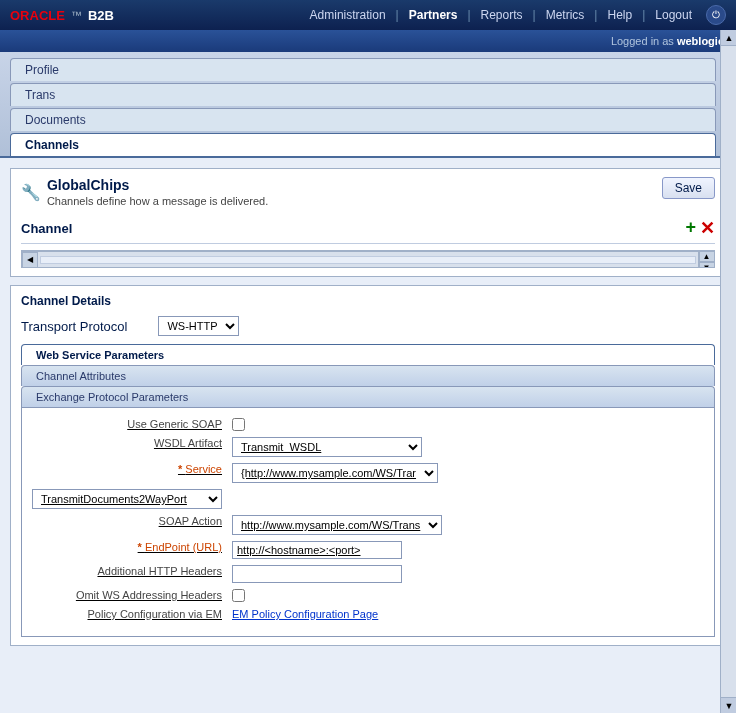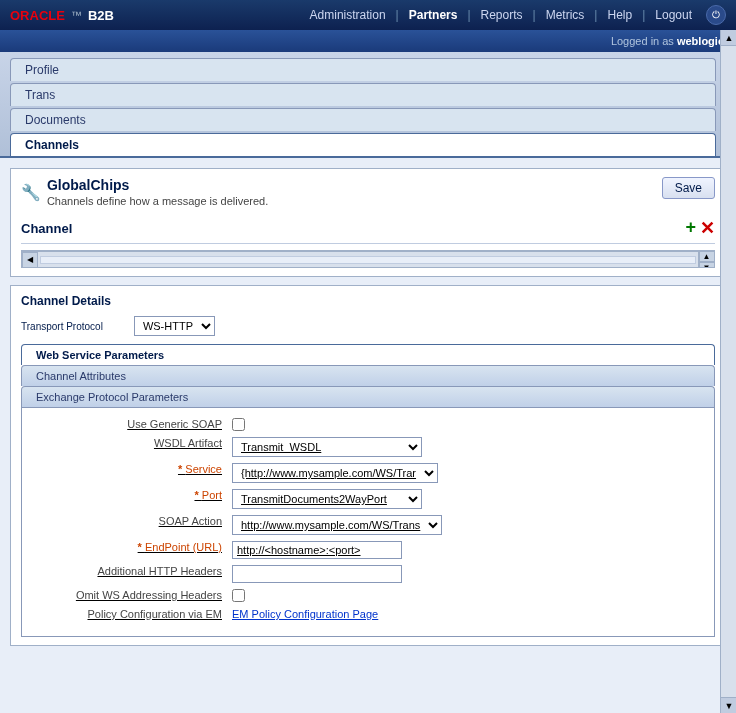--- a/index.html
+++ b/index.html
@@ -254,21 +254,21 @@
       color: #001a4a;
       margin-bottom: 8px;
     }
 
     .transport-row {
       display: flex;
       align-items: center;
       gap: 8px;
       margin-bottom: 8px;
     }
-    .transport-label { font-size: 10px; color: #001a4a; }
+    .transport-label { font-size: 13px; color: #001a4a; }
     .transport-select {
       font-size: 11px;
       border: 1px solid #8898b8;
       padding: 2px 4px;
       background: white;
       margin-left: 23px;
     }
 
     
     .sub-tabs {
@@ -454,23 +454,20 @@
         <div class="form-row">
           <div class="form-label required">
             <span class="req-star">* </span><span>Service</span>
           </div>
           <select class="form-select">
             <option>{http://www.mysample.com/WS/Trar</option>
           </select>
         </div>
 
         <div class="form-row">
-          <div class="form-label required">
-            <span class="req-star">* </span><span>Port</span>
-          </div>
           <select class="form-select">
             <option>TransmitDocuments2WayPort</option>
           </select>
         </div>
 
         <div class="form-row">
           <div class="form-label">SOAP Action</div>
           <select class="form-select">
             <option>http://www.mysample.com/WS/Trans</option>
           </select>

